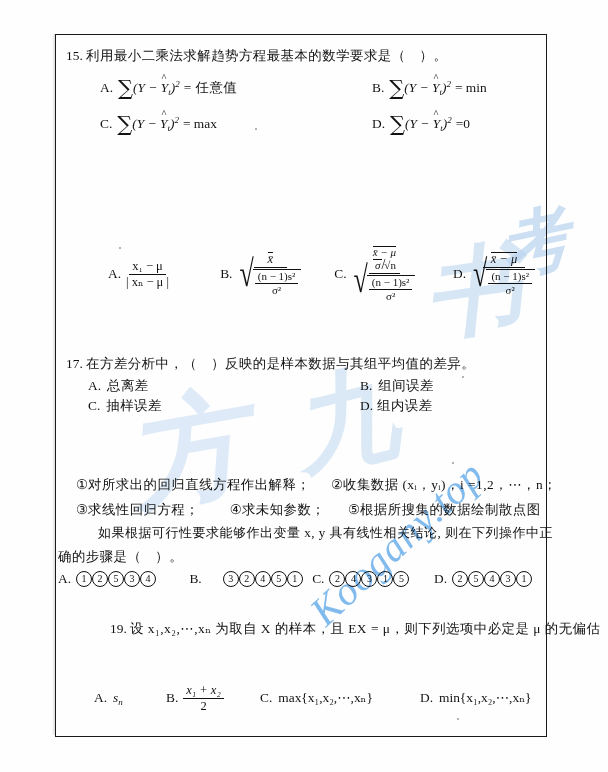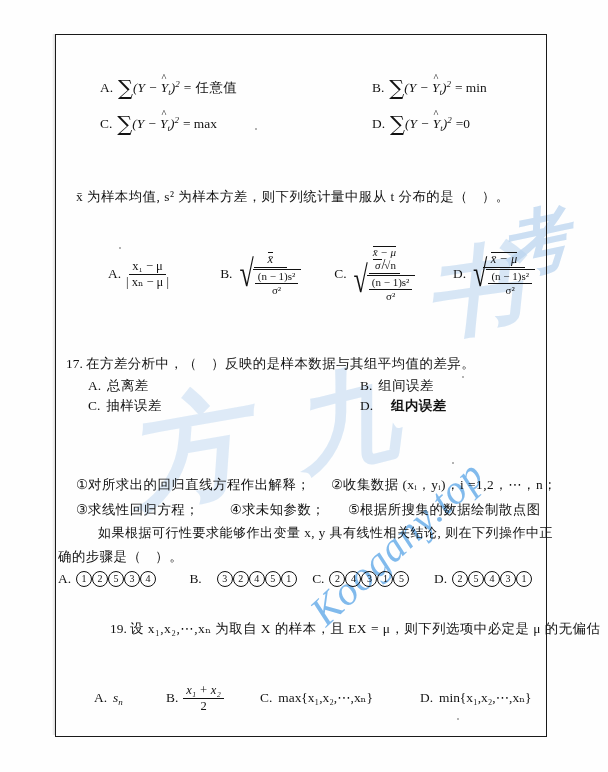--- a/index.html
+++ b/index.html
@@ -198,20 +198,26 @@
   </div>
 
   <div id="page-frame"></div>
 
   <span class="tiny-speck" style="left:255px; top:128px;"></span>
   <span class="tiny-speck" style="left:119px; top:247px;"></span>
   <span class="tiny-speck" style="left:462px; top:376px;"></span>
   <span class="tiny-speck" style="left:452px; top:462px;"></span>
   <span class="tiny-speck" style="left:457px; top:718px;"></span>
 
+  <div class="qblock" style="top:49px;">
+    <div class="qline">
+      <span class="qnum">15.</span>
+      <span class="cjk">利用最小二乘法求解趋势方程最基本的数学要求是（　）。</span>
+    </div>
+  </div>
 
   <div class="optrow" style="top:76px;">
     <div class="optcell" style="width:240px; padding-left:34px;">
       <span class="opt-letter">A.</span>
       <span class="sigma" style="margin-left:5px;">∑</span>
       <span class="it">(<span class="it">Y</span> − <span class="hat">Y</span><span class="sub">t</span>)<span class="sup">2</span></span>
       <span class="cjk" style="margin-left:4px;">= 任意值</span>
     </div>
     <div class="optcell" style="padding-left:32px;">
       <span class="opt-letter">B.</span>
@@ -230,21 +236,20 @@
     </div>
     <div class="optcell" style="padding-left:32px;">
       <span class="opt-letter">D.</span>
       <span class="sigma" style="margin-left:5px;">∑</span>
       <span class="it">(<span class="it">Y</span> − <span class="hat">Y</span><span class="sub">t</span>)<span class="sup">2</span></span>
       <span style="margin-left:4px;">=0</span>
     </div>
   </div>
 
   <div class="qblock" style="top:168px;">
-    <div class="qline cjk" style="margin-top:22px; padding-left:10px;">x̄ 为样本均值, s² 为样本方差，则下列统计量中服从 t 分布的是（　）。</div>
   </div>
 
   <div class="optrow" style="top:246px; align-items:center;">
 
     <div class="optcell" style="width:118px; padding-left:42px;">
       <span class="opt-letter">A.</span>
       <span class="frac">
         <span class="num">x₁ − μ</span>
         <span class="den">| xₙ − μ |</span>
       </span>
@@ -338,21 +343,21 @@
     </div>
   </div>
 
   <div class="optrow" style="top:397px;">
     <div class="optcell" style="width:240px; padding-left:22px;">
       <span class="opt-letter">C.</span>
       <span class="cjk" style="margin-left:6px;font-family:Liberation Mono, monospace;">抽样误差</span>
     </div>
     <div class="optcell" style="padding-left:32px;">
       <span class="opt-letter">D.</span>
-      <span class="cjk" style="margin-left:18px;font-weight:bold;">组内误差</span>
+      <span class="cjk" style="margin-left:4px;">组内误差</span>
     </div>
   </div>
 
 
   <div class="qblock" style="top:478px; padding-left:10px;">
     <div class="qline">
       <span>①</span><span class="cjk">对所求出的回归直线方程作出解释；</span>
       <span style="display:inline-block;width:14px;"></span>
       <span>②</span><span class="cjk">收集数据 (xᵢ，yᵢ)，i =1,2，⋯，n；</span>
     </div>
@@ -377,21 +382,21 @@
 
   <div class="optrow" style="top:570px; left:58px; align-items:center;">
     <div class="optcell" style="width:136px;">
       <span class="opt-letter">A.</span>
       <span style="margin-left:5px;">
         <span class="circ">1</span><span class="circ">2</span><span class="circ">5</span><span class="circ">3</span><span class="circ">4</span>
       </span>
     </div>
     <div class="optcell" style="width:127px;">
       <span class="opt-letter">B.</span>
-      <span style="margin-left:15px;">
+      <span style="margin-left:21px;">
         <span class="circ">3</span><span class="circ">2</span><span class="circ">4</span><span class="circ">5</span><span class="circ">1</span>
       </span>
     </div>
     <div class="optcell" style="width:126px;">
       <span class="opt-letter">C.</span>
       <span style="margin-left:5px;">
         <span class="circ">2</span><span class="circ">4</span><span class="circ">3</span><span class="circ">1</span><span class="circ">5</span>
       </span>
     </div>
     <div class="optcell">

